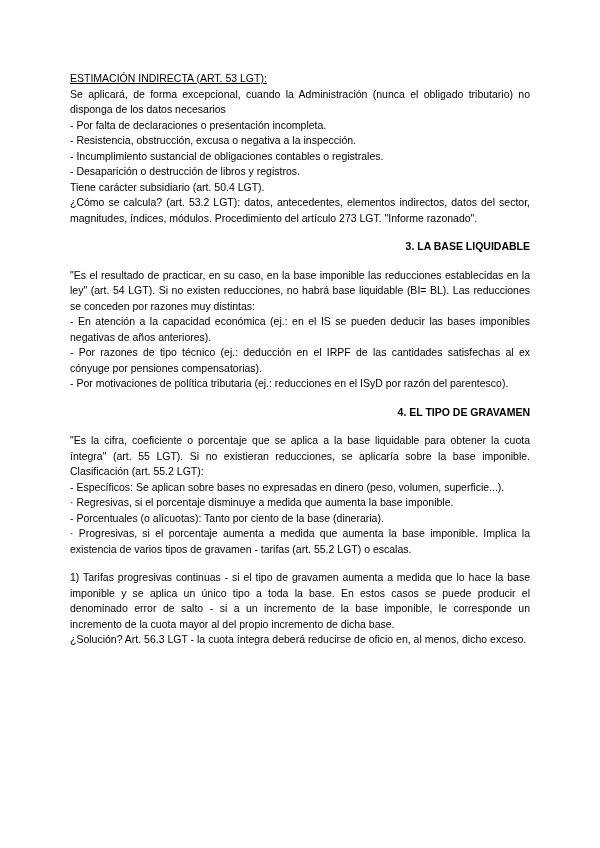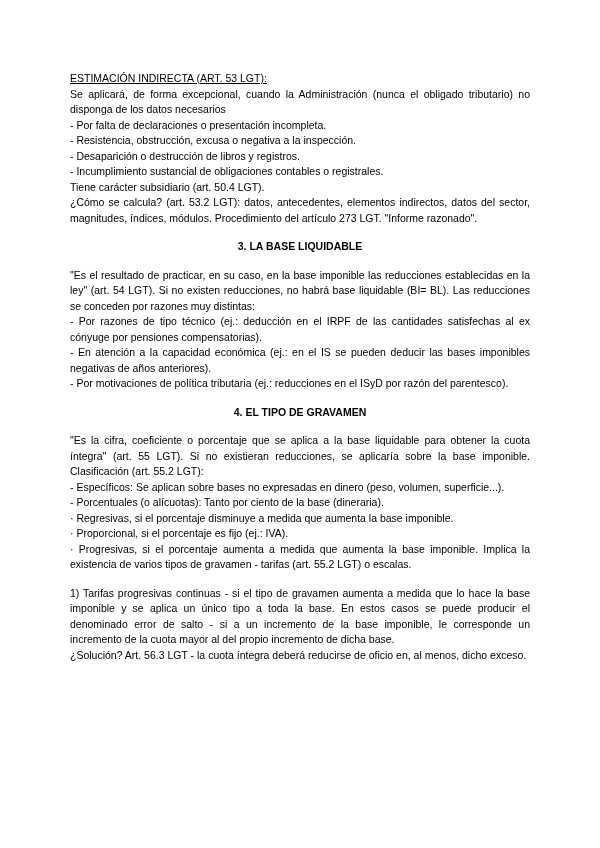--- a/index.html
+++ b/index.html
@@ -20,61 +20,60 @@
   }
   .page p {
     text-align: justify;
     margin: 0;
   }
   .group { margin-bottom: 13px; }
   .heading {
     font-size: 10.5px;
     line-height: 15.5px;
     font-weight: 700;
-    text-align: center;
+    text-align: right;
     margin: 0 0 13px 0;
   }
   .title-underline {
     text-decoration: underline;
     text-align: left !important;
   }
 </style>
 </head>
 <body>
 
 <div class="page">
 
   <section class="group">
     <p class="title-underline">ESTIMACIÓN INDIRECTA (ART. 53 LGT):</p>
     <p>Se aplicará, de forma excepcional, cuando la Administración (nunca el obligado tributario) no disponga de los datos necesarios</p>
     <p>- Por falta de declaraciones o presentación incompleta.</p>
     <p>- Resistencia, obstrucción, excusa o negativa a la inspección.</p>
+    <p>- Incumplimiento sustancial de obligaciones contables o registrales.</p>
     <p>- Desaparición o destrucción de libros y registros.</p>
-    <p>- Incumplimiento sustancial de obligaciones contables o registrales.</p>
     <p>Tiene carácter subsidiario (art. 50.4 LGT).</p>
     <p>¿Cómo se calcula? (art. 53.2 LGT): datos, antecedentes, elementos indirectos, datos del sector, magnitudes, índices, módulos. Procedimiento del artículo 273 LGT. "Informe razonado".</p>
   </section>
 
   <h2 class="heading">3. LA BASE LIQUIDABLE</h2>
 
   <section class="group">
     <p>"Es el resultado de practicar, en su caso, en la base imponible las reducciones establecidas en la ley" (art. 54 LGT). Si no existen reducciones, no habrá base liquidable (BI= BL). Las reducciones se conceden por razones muy distintas:</p>
+    <p>- En atención a la capacidad económica (ej.: en el IS se pueden deducir las bases imponibles negativas de años anteriores).</p>
     <p>- Por razones de tipo técnico (ej.: deducción en el IRPF de las cantidades satisfechas al ex cónyuge por pensiones compensatorias).</p>
-    <p>- En atención a la capacidad económica (ej.: en el IS se pueden deducir las bases imponibles negativas de años anteriores).</p>
     <p>- Por motivaciones de política tributaria (ej.: reducciones en el ISyD por razón del parentesco).</p>
   </section>
 
   <h2 class="heading">4. EL TIPO DE GRAVAMEN</h2>
 
   <section class="group">
     <p>"Es la cifra, coeficiente o porcentaje que se aplica a la base liquidable para obtener la cuota íntegra" (art. 55 LGT). Si no existieran reducciones, se aplicaría sobre la base imponible. Clasificación (art. 55.2 LGT):</p>
     <p>- Específicos: Se aplican sobre bases no expresadas en dinero (peso, volumen, superficie...).</p>
+    <p>· Regresivas, si el porcentaje disminuye a medida que aumenta la base imponible.</p>
     <p>- Porcentuales (o alícuotas): Tanto por ciento de la base (dineraria).</p>
-    <p>· Regresivas, si el porcentaje disminuye a medida que aumenta la base imponible.</p>
-    <p>· Proporcional, si el porcentaje es fijo (ej.: IVA).</p>
     <p>· Progresivas, si el porcentaje aumenta a medida que aumenta la base imponible. Implica la existencia de varios tipos de gravamen - tarifas (art. 55.2 LGT) o escalas.</p>
   </section>
 
   <section class="group">
     <p>1) Tarifas progresivas continuas - si el tipo de gravamen aumenta a medida que lo hace la base imponible y se aplica un único tipo a toda la base. En estos casos se puede producir el denominado error de salto - si a un incremento de la base imponible, le corresponde un incremento de la cuota mayor al del propio incremento de dicha base.</p>
     <p>¿Solución? Art. 56.3 LGT - la cuota íntegra deberá reducirse de oficio en, al menos, dicho exceso.</p>
   </section>
 
 </div>
 

